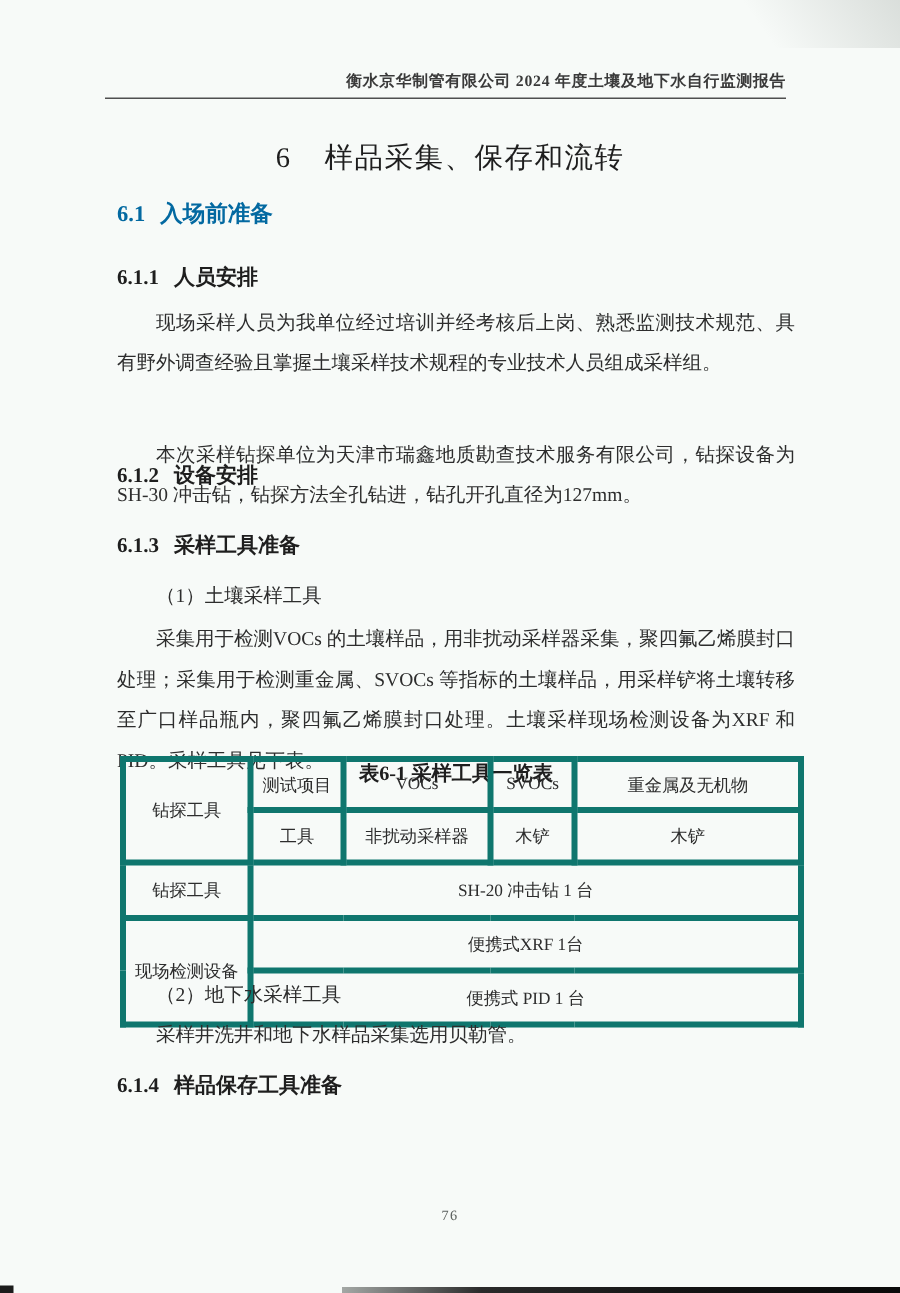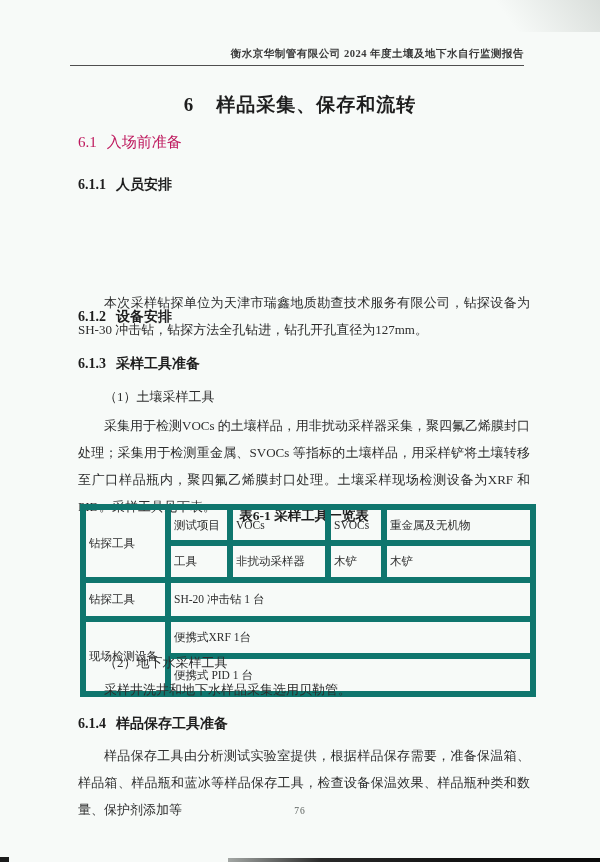--- a/index.html
+++ b/index.html
@@ -13,25 +13,25 @@
   }
   .page{position:absolute;inset:0;}
   .doc-header{
     position:absolute;top:47px;left:70px;width:454px;
     text-align:right;font-size:10.5px;font-weight:600;color:#3a3a3a;
     letter-spacing:.5px;padding-bottom:4px;
     border-bottom:1.5px solid #4f4f4f;
   }
   .chapter-title{
     position:absolute;top:92px;left:0;width:600px;
-    text-align:center;font-weight:bold;font-size:19px;color:#1e1e1e;
+    text-align:center;font-weight:normal;font-size:19px;color:#1e1e1e;
     letter-spacing:1px;
   }
   .chapter-title .num{margin-right:22px;}
-  .h2{position:absolute;left:78px;font-weight:normal;font-size:15px;color:#be185d;}
+  .h2{position:absolute;left:78px;font-weight:bold;font-size:15px;color:#0369a1;}
   .h3{position:absolute;left:78px;font-weight:bold;font-size:14px;color:#1e1e1e;}
   .hnum{margin-right:10px;}
   .body-p{
     position:absolute;left:78px;width:452px;
     font-size:13px;line-height:27px;text-align:justify;
     text-indent:2em;color:#2d2d2d;
   }
   .list-line{
     position:absolute;left:78px;width:452px;
     font-size:13px;color:#2d2d2d;text-indent:2em;
@@ -39,22 +39,22 @@
   .tbl-caption{
     position:absolute;top:483px;left:78px;width:452px;
     text-align:center;font-weight:bold;font-size:13.5px;color:#1e1e1e;margin-top:24px;
   }
   table.sampling{
     position:absolute;top:504px;left:80px;width:456px;
     border-collapse:collapse;table-layout:fixed;
     font-size:11.5px;color:#2d2d2d;
   }
   table.sampling td{
-    border:6px solid #0f766e;
-    vertical-align:middle;
+    border:4px solid #0f766e;
+    text-align:center;vertical-align:middle;
     padding:2px 3px;
   }
   .page-number{
     position:absolute;top:806px;left:0;width:600px;
     text-align:center;font-size:9.5px;color:#5a5f5c;letter-spacing:1px;
   }
   .scan-shade-tr{
     position:absolute;top:0;right:0;width:140px;height:32px;
     background:linear-gradient(235deg,rgba(150,158,152,.30),rgba(150,158,152,0) 65%);
     pointer-events:none;
@@ -81,20 +81,21 @@
   </div>
 
   <div class="h2" style="top:133px;">
     <span class="hnum">6.1</span><span>入场前准备</span>
   </div>
 
   <div class="h3" style="top:176px;">
     <span class="hnum">6.1.1</span><span>人员安排</span>
   </div>
 
+  <div class="body-p" style="top:201px;">现场采样人员为我单位经过培训并经考核后上岗、熟悉监测技术规范、具有野外调查经验且掌握土壤采样技术规程的专业技术人员组成采样组。</div>
 
   <div class="h3" style="top:276px;margin-top:32px;">
     <span class="hnum">6.1.2</span><span>设备安排</span>
   </div>
 
   <div class="body-p" style="top:289px;">本次采样钻探单位为天津市瑞鑫地质勘查技术服务有限公司，钻探设备为SH-30 冲击钻，钻探方法全孔钻进，钻孔开孔直径为127mm。</div>
 
   <div class="h3" style="top:355px;">
     <span class="hnum">6.1.3</span><span>采样工具准备</span>
   </div>
@@ -142,21 +143,20 @@
     </table>
 
   <div class="list-line" style="top:654px;">（2）地下水采样工具</div>
 
   <div class="list-line" style="top:681px;">采样井洗井和地下水样品采集选用贝勒管。</div>
 
   <div class="h3" style="top:715px;">
     <span class="hnum">6.1.4</span><span>样品保存工具准备</span>
   </div>
 
-  <div class="body-p" style="top:742px;">样品保存工具由分析测试实验室提供，根据样品保存需要，准备保温箱、样品箱、样品瓶和蓝冰等样品保存工具，检查设备保温效果、样品瓶种类和数量、保护剂添加等</div>
 
   <div class="page-number">76</div>
 
   <div class="scan-shade-tr"></div>
   <div class="scan-band"></div>
   <div class="scan-corner"></div>
 
 </div>
 
 </body></html>

